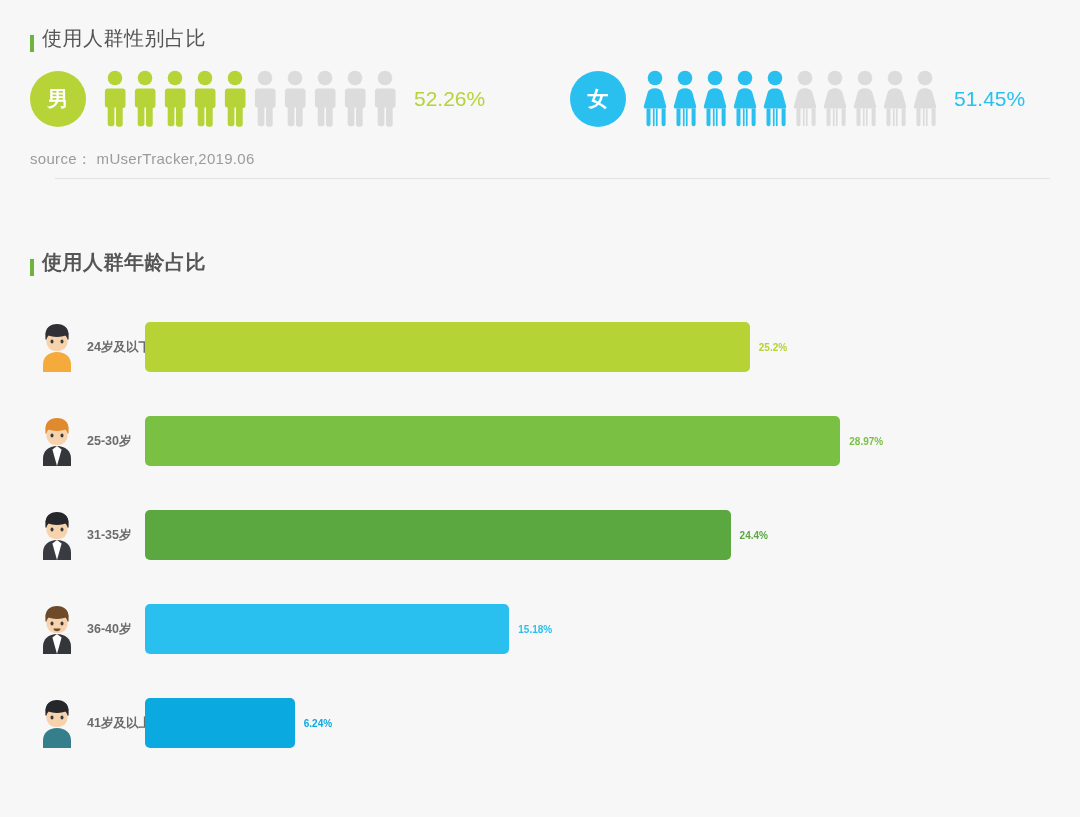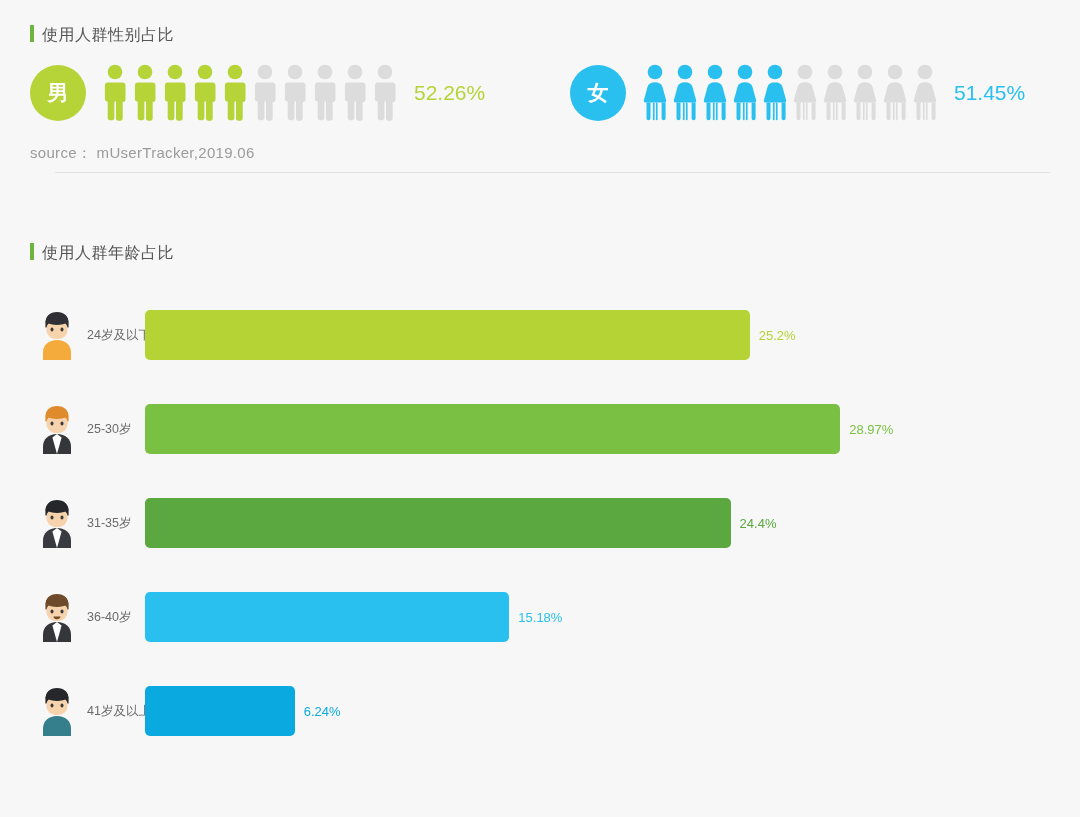--- a/index.html
+++ b/index.html
@@ -7,23 +7,23 @@
     width:1080px;height:817px;
     background:#f7f7f7;
     font-family:"Liberation Sans","DejaVu Sans",sans-serif;
     overflow:hidden;
     position:relative;
   }
   .panel{background:#f7f7f7;position:relative;}
 
   
   .section-title{
-    display:flex;align-items:flex-start;gap:8px;
+    display:flex;align-items:flex-end;gap:8px;
     padding-left:30px;
-    font-size:16px;color:#555;letter-spacing:.5px;
+    font-size:20px;color:#555;letter-spacing:.5px;
   }
   .title-marker{
     width:4px;height:17px;background:#6cb33f;display:block;flex:0 0 auto;
   }
 
   
   #gender-section{padding-top:25px;}
   .gender-row{
     display:flex;align-items:center;
     margin-top:18px;padding-left:30px;
@@ -48,37 +48,37 @@
 
   .source{
     padding-left:30px;margin-top:22px;
     font-size:15px;color:#9b9b9b;letter-spacing:.3px;
   }
   .divider{
     margin:9px 30px 0 55px;height:1px;background:#e3e3e3;
   }
 
   
-  #age-section{padding-top:70px;}
+  #age-section{padding-top:70px;font-weight:bold;}
   .bars{margin-top:42px;}
   .bar-row{
     display:flex;align-items:center;height:58px;margin-bottom:36px;
   }
   .avatar-wrap{
     width:145px;display:flex;align-items:center;padding-left:33px;
     box-sizing:border-box;flex:0 0 auto;
   }
   .avatar{width:48px;height:52px;flex:0 0 auto;}
   .avatar svg{display:block;width:48px;height:52px;}
   .age-label{
     font-size:12.5px;color:#6b6b6b;margin-left:6px;white-space:nowrap;
   }
   .bar-track{display:flex;align-items:center;flex:1;}
   .bar{height:50px;border-radius:5px;flex:0 0 auto;}
-  .bar-value{font-size:13px;margin-left:9px;white-space:nowrap;}
+  .bar-value{font-size:10px;margin-left:9px;white-space:nowrap;}
 </style>
 </head>
 <body>
 
 <div class="panel" id="gender-section">
 
   <div class="section-title">
     <span class="title-marker"></span>
     <span>使用人群性别占比</span>
   </div>

